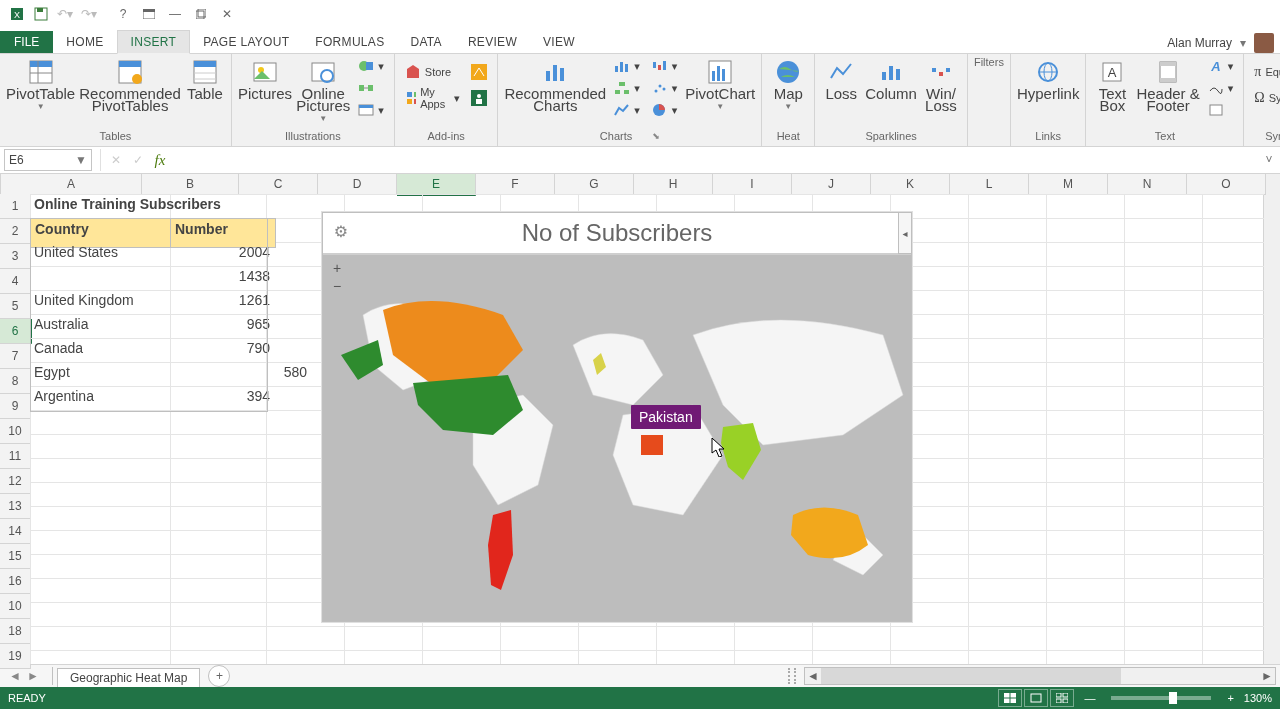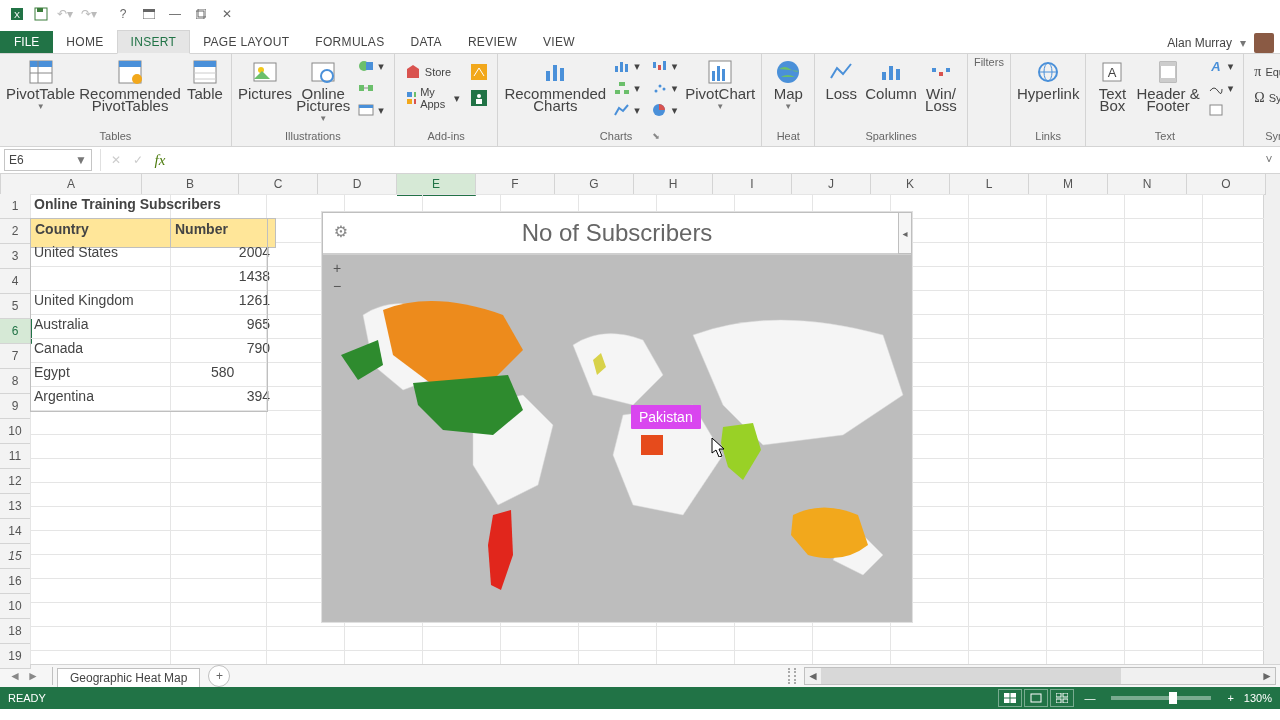--- a/index.html
+++ b/index.html
@@ -54,21 +54,21 @@
   .selcell{position:absolute;border:2px solid #217346;box-sizing:border-box;background:rgba(255,255,255,0)}
   .selhandle{position:absolute;width:6px;height:6px;background:#217346;right:-3px;bottom:-3px}
   
   .mapapp{position:absolute;border:1px solid #bfbfbf;background:#fff;box-shadow:0 0 0 1px #e0e0e0}
   .mapapp .hdr{height:40px;display:flex;align-items:center;justify-content:center;font-size:24px;color:#666;position:relative;background:#fff;border-bottom:2px solid #cfcfcf}
   .mapapp .gear{position:absolute;left:8px;top:8px;color:#888;width:20px;height:20px;display:flex;align-items:center;justify-content:center;font-size:16px}
   .mapapp .toggle{position:absolute;right:-1px;top:-1px;width:12px;height:40px;border:1px solid #bfbfbf;background:#f6f6f6;display:flex;align-items:center;justify-content:center;color:#666;font-size:10px}
   .mapbody{background:#bdbdbd;position:relative;overflow:hidden}
   .zoom{position:absolute;left:6px;top:6px;display:flex;flex-direction:column;gap:2px}
   .zoom div{width:16px;height:16px;color:#555;font-size:14px;line-height:14px;text-align:center}
-  .tooltip{position:absolute;background:#d946ef;color:#fff;padding:4px 8px;font-size:14px;border-radius:1px}
+  .tooltip{position:absolute;background:#701a75;color:#fff;padding:4px 8px;font-size:14px;border-radius:1px}
   .cursor{position:absolute;width:16px;height:20px;pointer-events:none}
   
   .sheettabs{height:22px;border-top:1px solid #d4d4d4;display:flex;align-items:center;background:#f6f6f6;font-size:12px}
   .sheettabs .nav{display:flex;gap:0;padding:0 6px;color:#888}
   .sheettabs .nav span{width:18px;text-align:center}
   .sheettabs .tab{background:#fff;border:1px solid #c0c0c0;border-bottom:none;padding:2px 12px;position:relative;top:1px}
   .sheettabs .add{width:20px;height:20px;border:1px solid #c0c0c0;border-radius:50%;display:flex;align-items:center;justify-content:center;margin-left:8px;color:#666;background:#fff}
   .sheettabs .hscroll{margin-left:auto;height:16px;width:470px;border:1px solid #c0c0c0;background:#f0f0f0;position:relative;margin-right:4px;display:flex;align-items:center}
   .sheettabs .hscroll .ar{width:16px;text-align:center;color:#666}
   .sheettabs .hscroll .thumb{position:absolute;left:16px;width:300px;top:0;bottom:0;background:#d8d8d8}
@@ -492,21 +492,21 @@
       <div class="rh" style="height: 24px;">5</div>
       <div class="rh sel" style="height: 24px;">6</div>
       <div class="rh" style="height: 24px;">7</div>
       <div class="rh" style="height: 24px;">8</div>
       <div class="rh" style="height: 24px;">9</div>
       <div class="rh" style="height: 24px;">10</div>
       <div class="rh" style="height: 24px;">11</div>
       <div class="rh" style="height: 24px;">12</div>
       <div class="rh" style="height: 24px;">13</div>
       <div class="rh" style="height: 24px;">14</div>
-      <div class="rh" style="height: 24px; font-style: italic;">15</div>
+      <div class="rh" style="height: 24px;">15</div>
       <div class="rh" style="height: 24px;">16</div>
       <div class="rh" style="height: 24px;">10</div>
       <div class="rh" style="height: 24px;">18</div>
       <div class="rh" style="height: 24px;">19</div>
     </div>
 
   <div class="cells" id="cells" style="right:16px">
 
   <div class="vline" style="left: 0px;"></div>
       <div class="vline" style="left: 140px;"></div>
@@ -549,21 +549,21 @@
       <div class="cell " style="left: 0px; top: 48px; width: 140px; height: 24px; text-align: left;">United States</div>
       <div class="cell " style="left: 140px; top: 48px; width: 96px; height: 24px; text-align: right;">2004</div>
       <div class="cell " style="left: 140px; top: 72px; width: 96px; height: 24px; text-align: right;">1438</div>
       <div class="cell " style="left: 0px; top: 96px; width: 140px; height: 24px; text-align: left;">United Kingdom</div>
       <div class="cell " style="left: 140px; top: 96px; width: 96px; height: 24px; text-align: right;">1261</div>
       <div class="cell " style="left: 0px; top: 120px; width: 140px; height: 24px; text-align: left;">Australia</div>
       <div class="cell " style="left: 140px; top: 120px; width: 96px; height: 24px; text-align: right;">965</div>
       <div class="cell " style="left: 0px; top: 144px; width: 140px; height: 24px; text-align: left;">Canada</div>
       <div class="cell " style="left: 140px; top: 144px; width: 96px; height: 24px; text-align: right;">790</div>
       <div class="cell " style="left: 0px; top: 168px; width: 140px; height: 24px; text-align: left;">Egypt</div>
-      <div class="cell " style="left: 140px; top: 168px; width: 96px; height: 24px; text-align: left; padding-left: 41px;">580</div>
+      <div class="cell " style="left: 140px; top: 168px; width: 96px; height: 24px; text-align: right; padding-left: 41px;">580</div>
       <div class="cell " style="left: 0px; top: 192px; width: 140px; height: 24px; text-align: left;">Argentina</div>
       <div class="cell " style="left: 140px; top: 192px; width: 96px; height: 24px; text-align: right;">394</div>
       <div style="position: absolute; left: 0px; top: 24px; width: 236px; height: 192px; border: 1px solid rgb(191, 191, 191); pointer-events: none;"></div>
       <div class="selcell" style="left: 391px; top: 119px; width: 80px; height: 26px;">
         <div class="selhandle"></div>
       </div>
       <div class="mapapp" style="left: 292px; top: 18px; width: 588px; height: 408px;">
         <div class="hdr">
           <div class="gear">⚙</div>
           <span>No of Subscribers</span>

